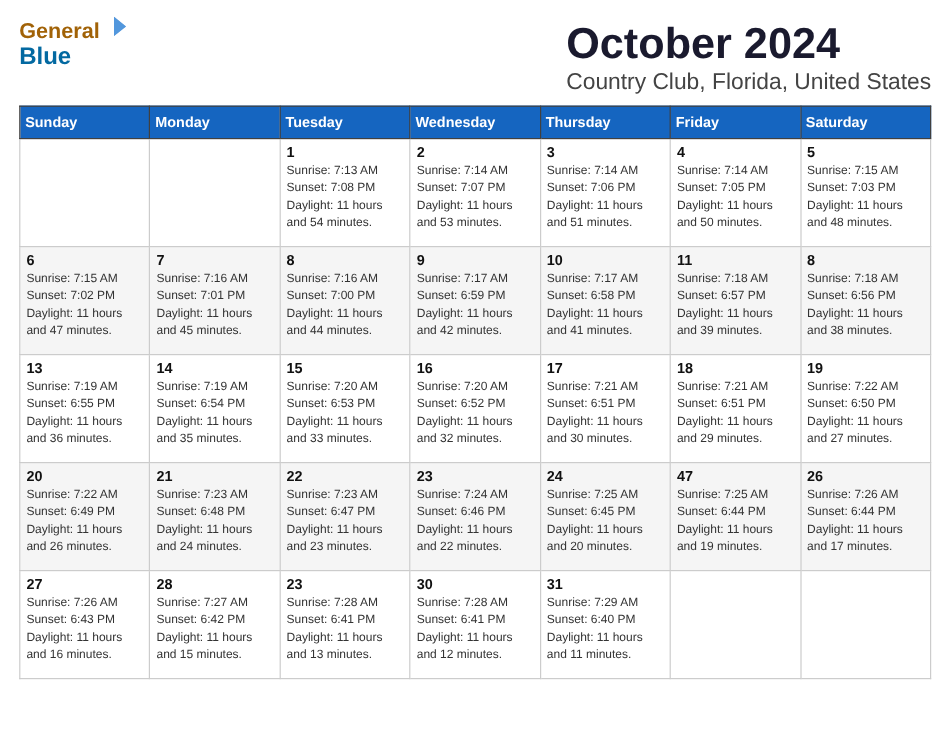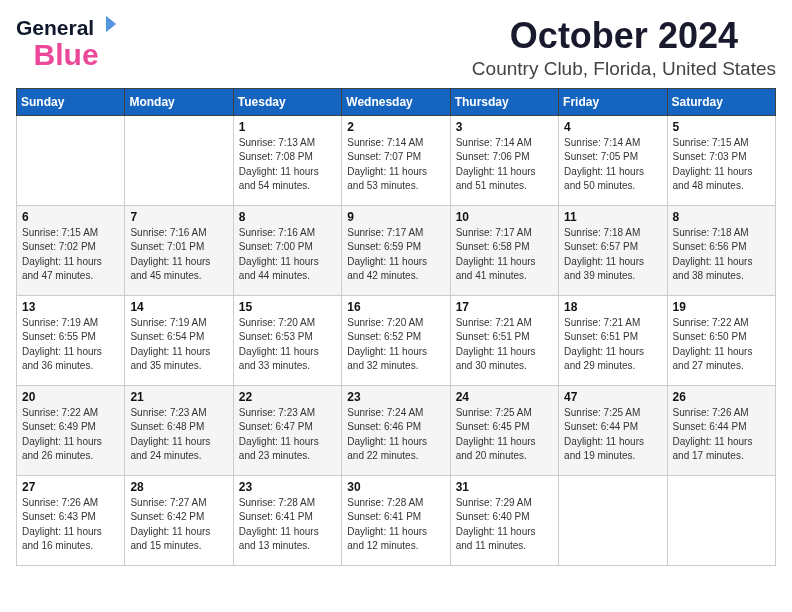--- a/index.html
+++ b/index.html
@@ -10,21 +10,21 @@
       min-height: 612px;
       padding: 16px;
     }
     .header-area {
       display: flex;
       justify-content: space-between;
       align-items: flex-start;
       margin-bottom: 8px;
     }
     .title-area {
-      text-align: center;
+      text-align: left;
     }
     .month-title {
       font-size: 36px;
       font-weight: bold;
       color: #1a1a2e;
       line-height: 1.1;
     }
     .location-title {
       font-size: 19px;
       color: #444;
@@ -64,48 +64,47 @@
     }
     .day-info {
       font-size: 10px;
       color: #333;
       line-height: 1.45;
     }
     .empty-cell {
       background: #fff !important;
     }
     .logo-general {
-      font-size: 21px;
-      font-weight: bold;
-      color: #0f172a;
+      font-size: 18px;
+      font-weight: bold;
+      color: #a16207;
     }
     .logo-flag {
       display: inline-block;
       margin-left: 2px;
       position: relative;
       top: -2px;
     }
     .logo-flag svg {
       width: 20px;
       height: 16px;
     }
     .logo-block {
       display: flex;
       flex-direction: column;
     }
     .logo-line1 {
       display: flex;
       align-items: center;
     }
     .logo-line2 {
-      font-size: 30px;
-      font-weight: bold;
-      color: #ec4899;
+      font-size: 20px;
+      font-weight: bold;
+      color: #0369a1;
       line-height: 1;
-      text-align: center;
     }
   </style>
 </head>
 <body>
 
 <div class="header-area">
   <div class="logo-block">
     <div class="logo-line1">
       <span class="logo-general">General</span>
       <span class="logo-flag">

